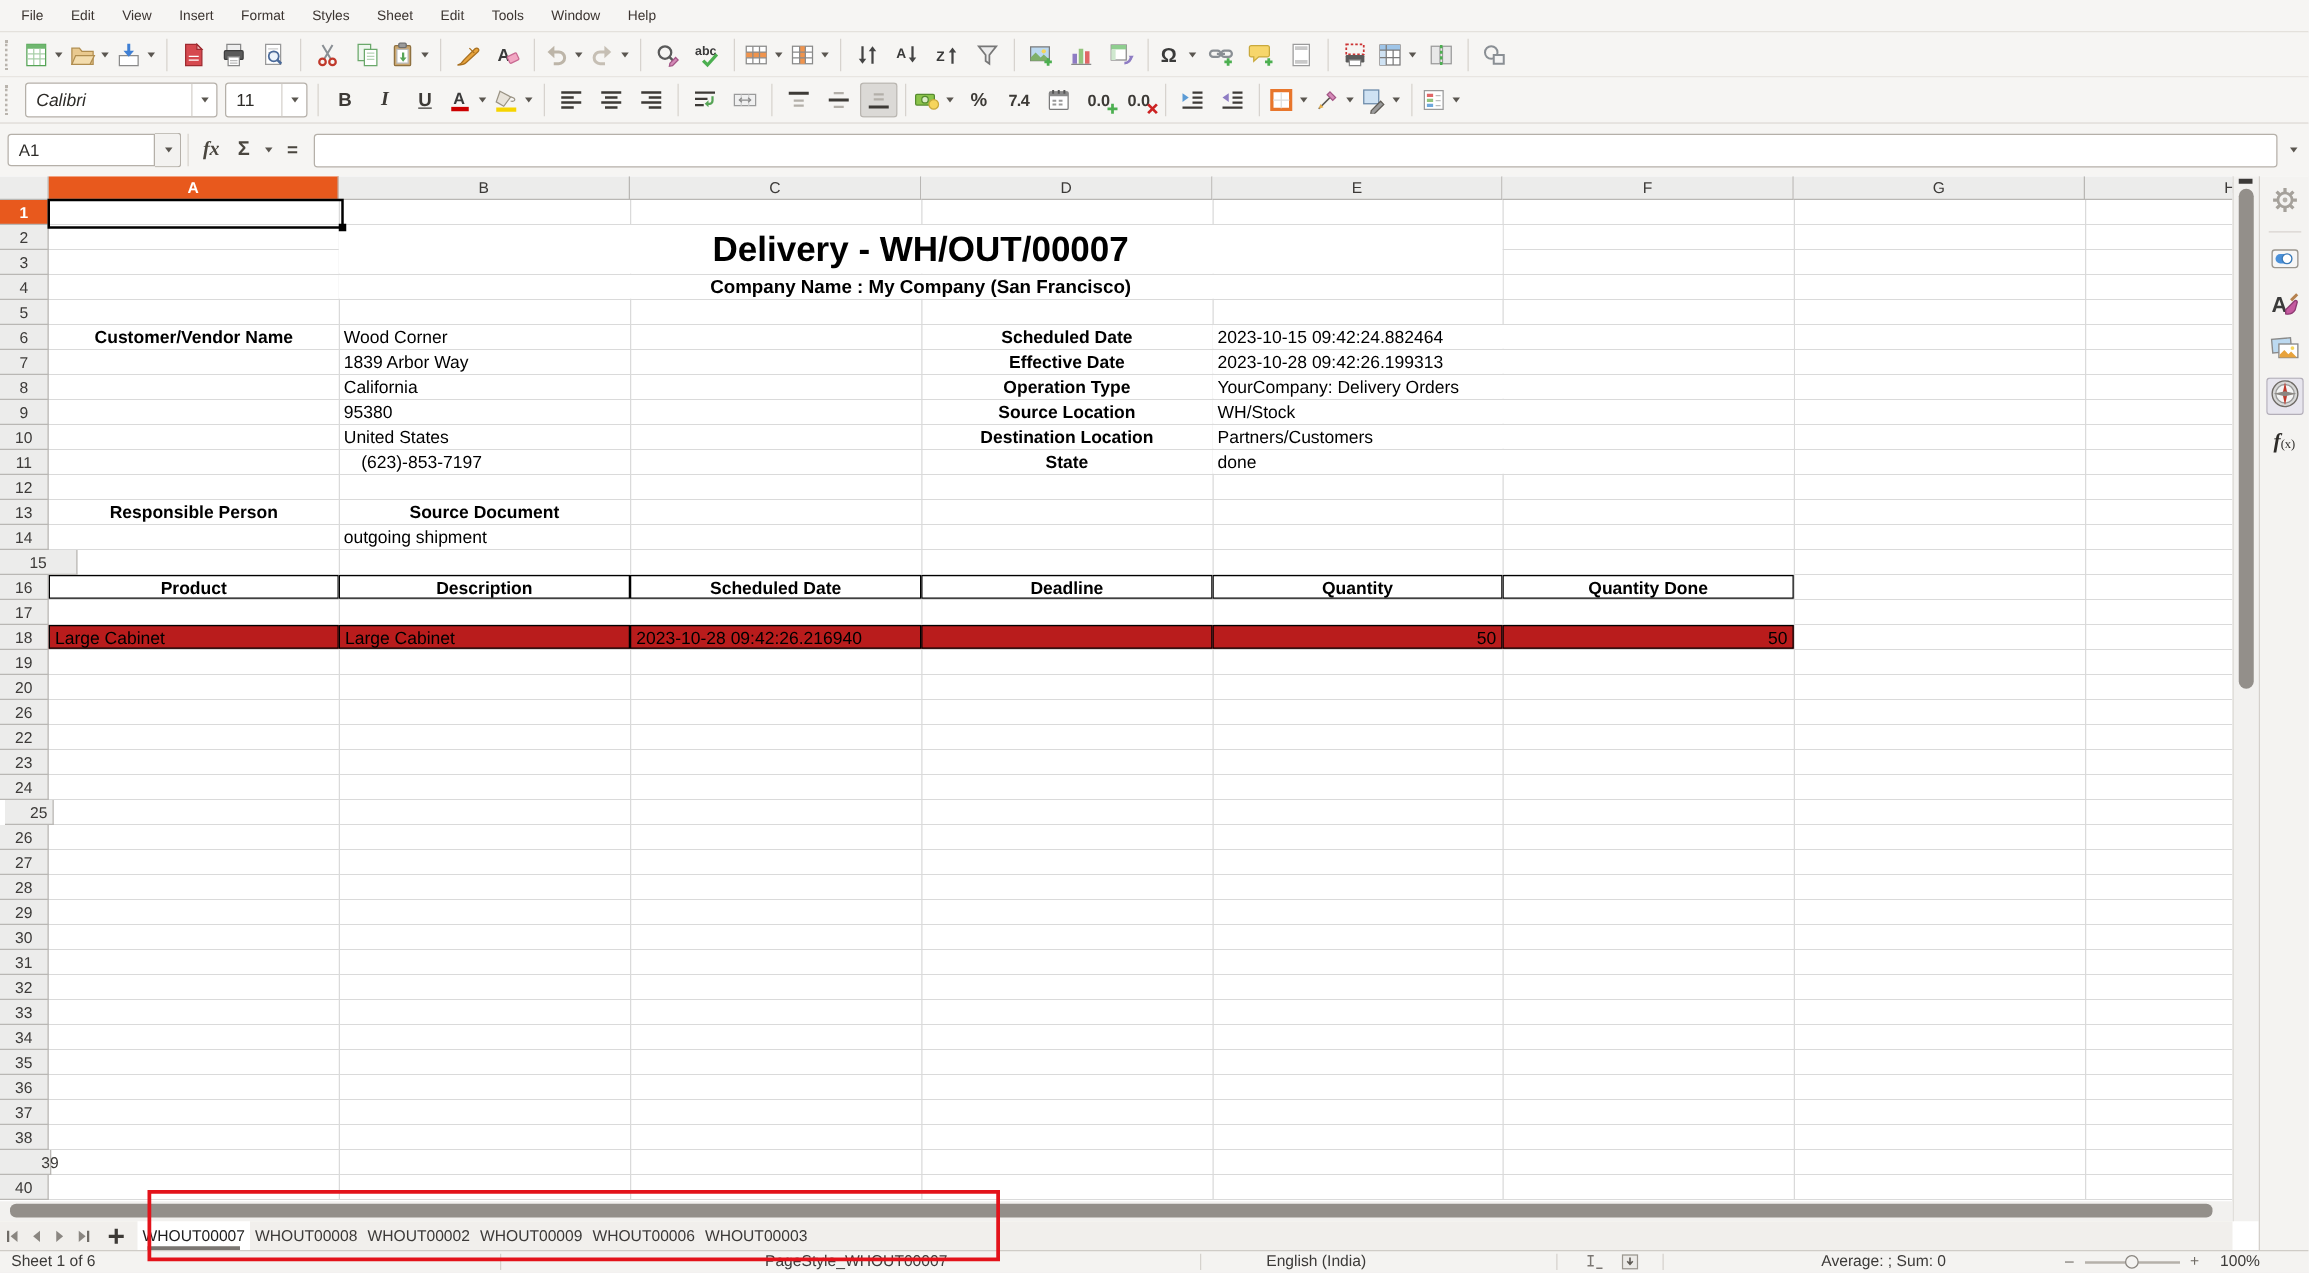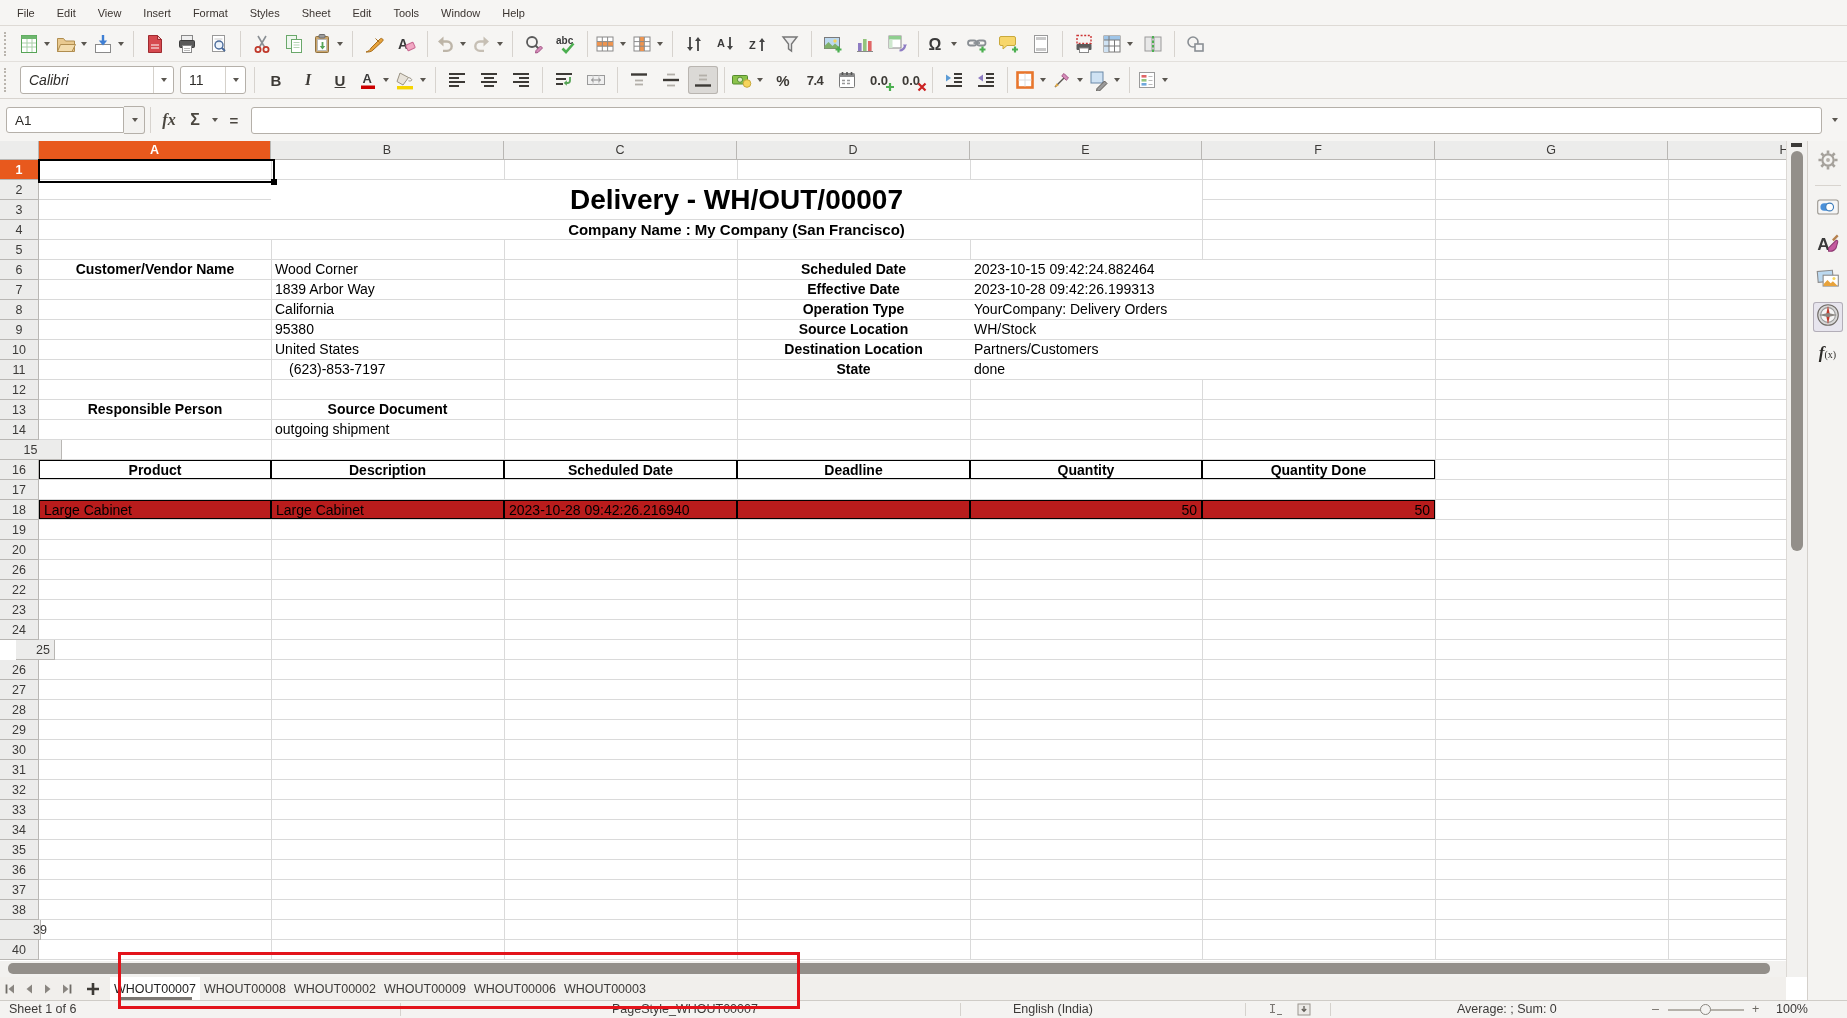--- a/index.html
+++ b/index.html
@@ -681,21 +681,21 @@
         <div class="hdr" style="left: 0px; top: 299px; width: 62px; height: 20px;">15</div>
         <div class="hdr" style="left: 0px; top: 319px; width: 39px; height: 20px;">16</div>
         <div class="hdr" style="left: 0px; top: 339px; width: 39px; height: 20px;">17</div>
         <div class="hdr" style="left: 0px; top: 359px; width: 39px; height: 20px;">18</div>
         <div class="hdr" style="left: 0px; top: 379px; width: 39px; height: 20px;">19</div>
         <div class="hdr" style="left: 0px; top: 399px; width: 39px; height: 20px;">20</div>
         <div class="hdr" style="left: 0px; top: 419px; width: 39px; height: 20px;">26</div>
         <div class="hdr" style="left: 0px; top: 439px; width: 39px; height: 20px;">22</div>
         <div class="hdr" style="left: 0px; top: 459px; width: 39px; height: 20px;">23</div>
         <div class="hdr" style="left: 0px; top: 479px; width: 39px; height: 20px;">24</div>
-        <div class="hdr" style="left: 16px; top: 499px; width: 39px; height: 20px; padding-left: 16px;">25</div>
+        <div class="hdr" style="left: 4px; top: 499px; width: 39px; height: 20px; padding-left: 16px;">25</div>
         <div class="hdr" style="left: 0px; top: 519px; width: 39px; height: 20px;">26</div>
         <div class="hdr" style="left: 0px; top: 539px; width: 39px; height: 20px;">27</div>
         <div class="hdr" style="left: 0px; top: 559px; width: 39px; height: 20px;">28</div>
         <div class="hdr" style="left: 0px; top: 579px; width: 39px; height: 20px;">29</div>
         <div class="hdr" style="left: 0px; top: 599px; width: 39px; height: 20px;">30</div>
         <div class="hdr" style="left: 0px; top: 619px; width: 39px; height: 20px;">31</div>
         <div class="hdr" style="left: 0px; top: 639px; width: 39px; height: 20px;">32</div>
         <div class="hdr" style="left: 0px; top: 659px; width: 39px; height: 20px;">33</div>
         <div class="hdr" style="left: 0px; top: 679px; width: 39px; height: 20px;">34</div>
         <div class="hdr" style="left: 0px; top: 699px; width: 39px; height: 20px;">35</div>

